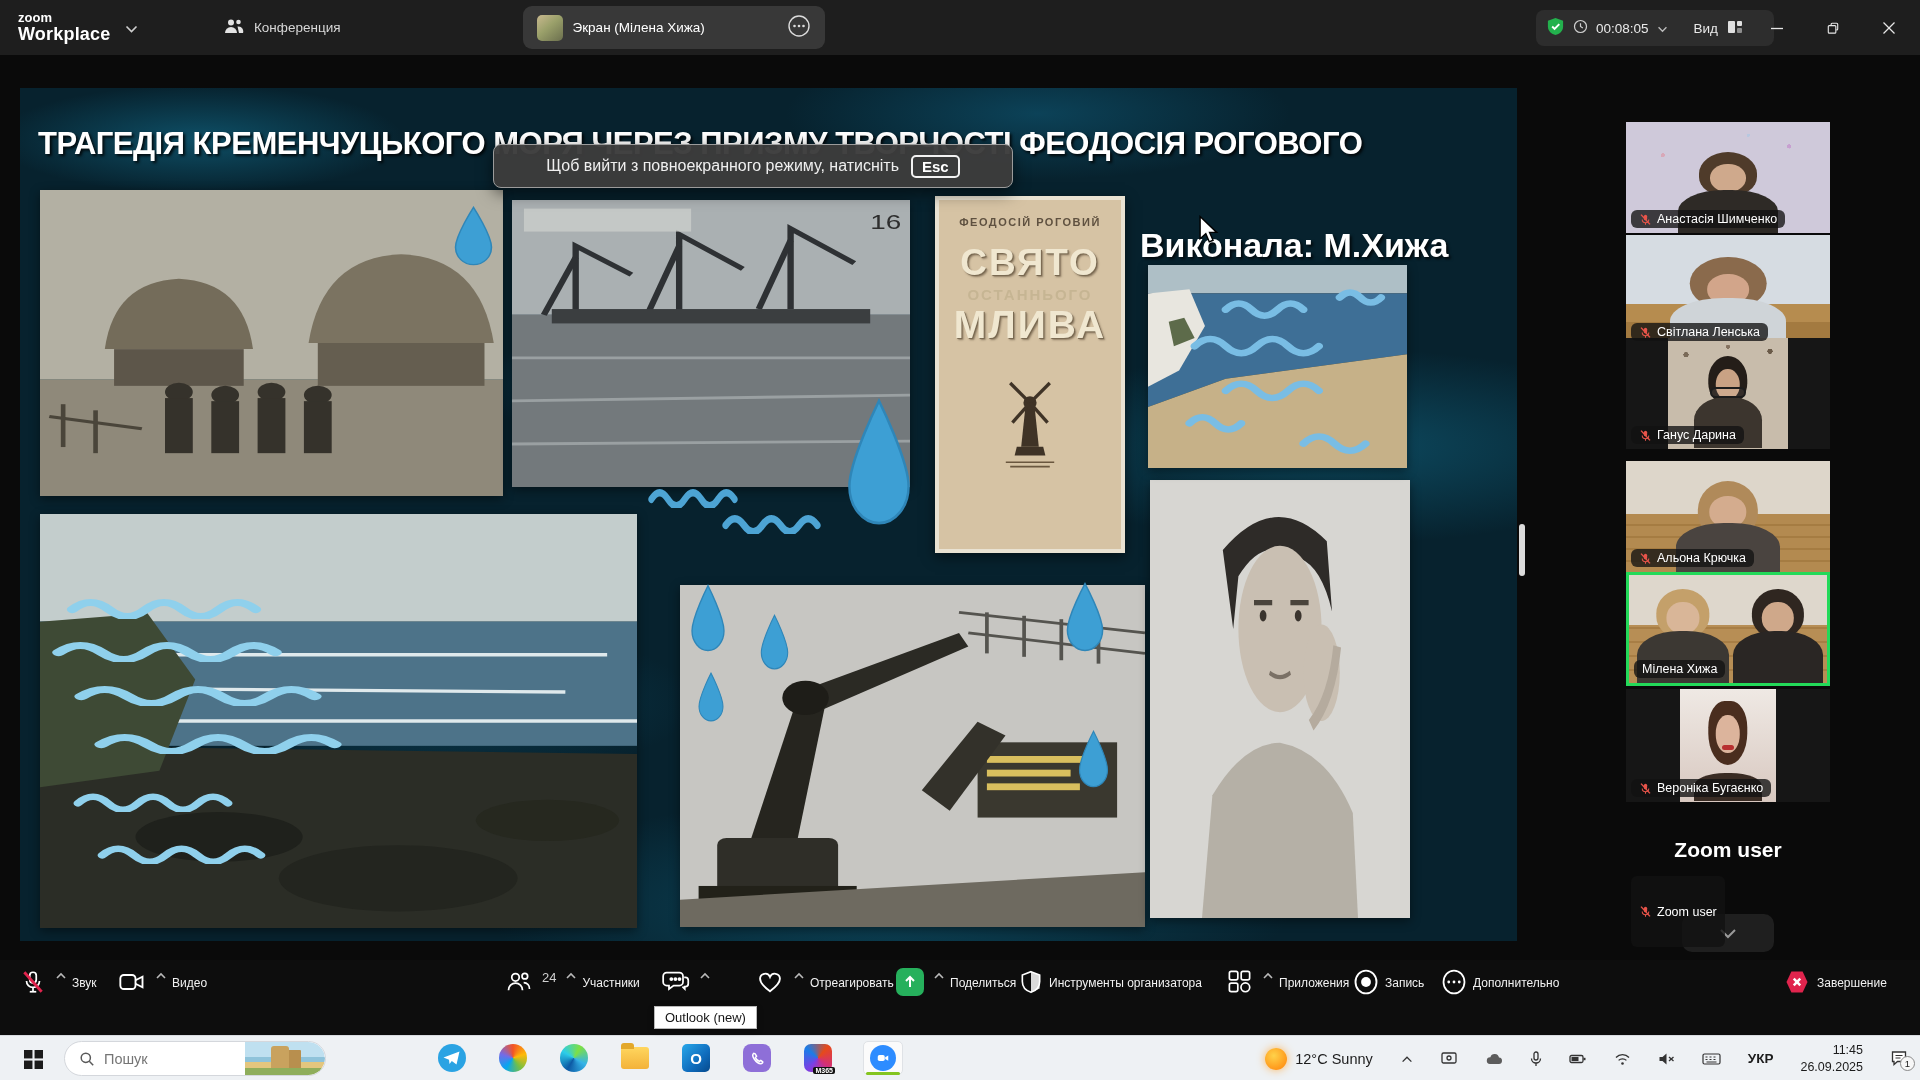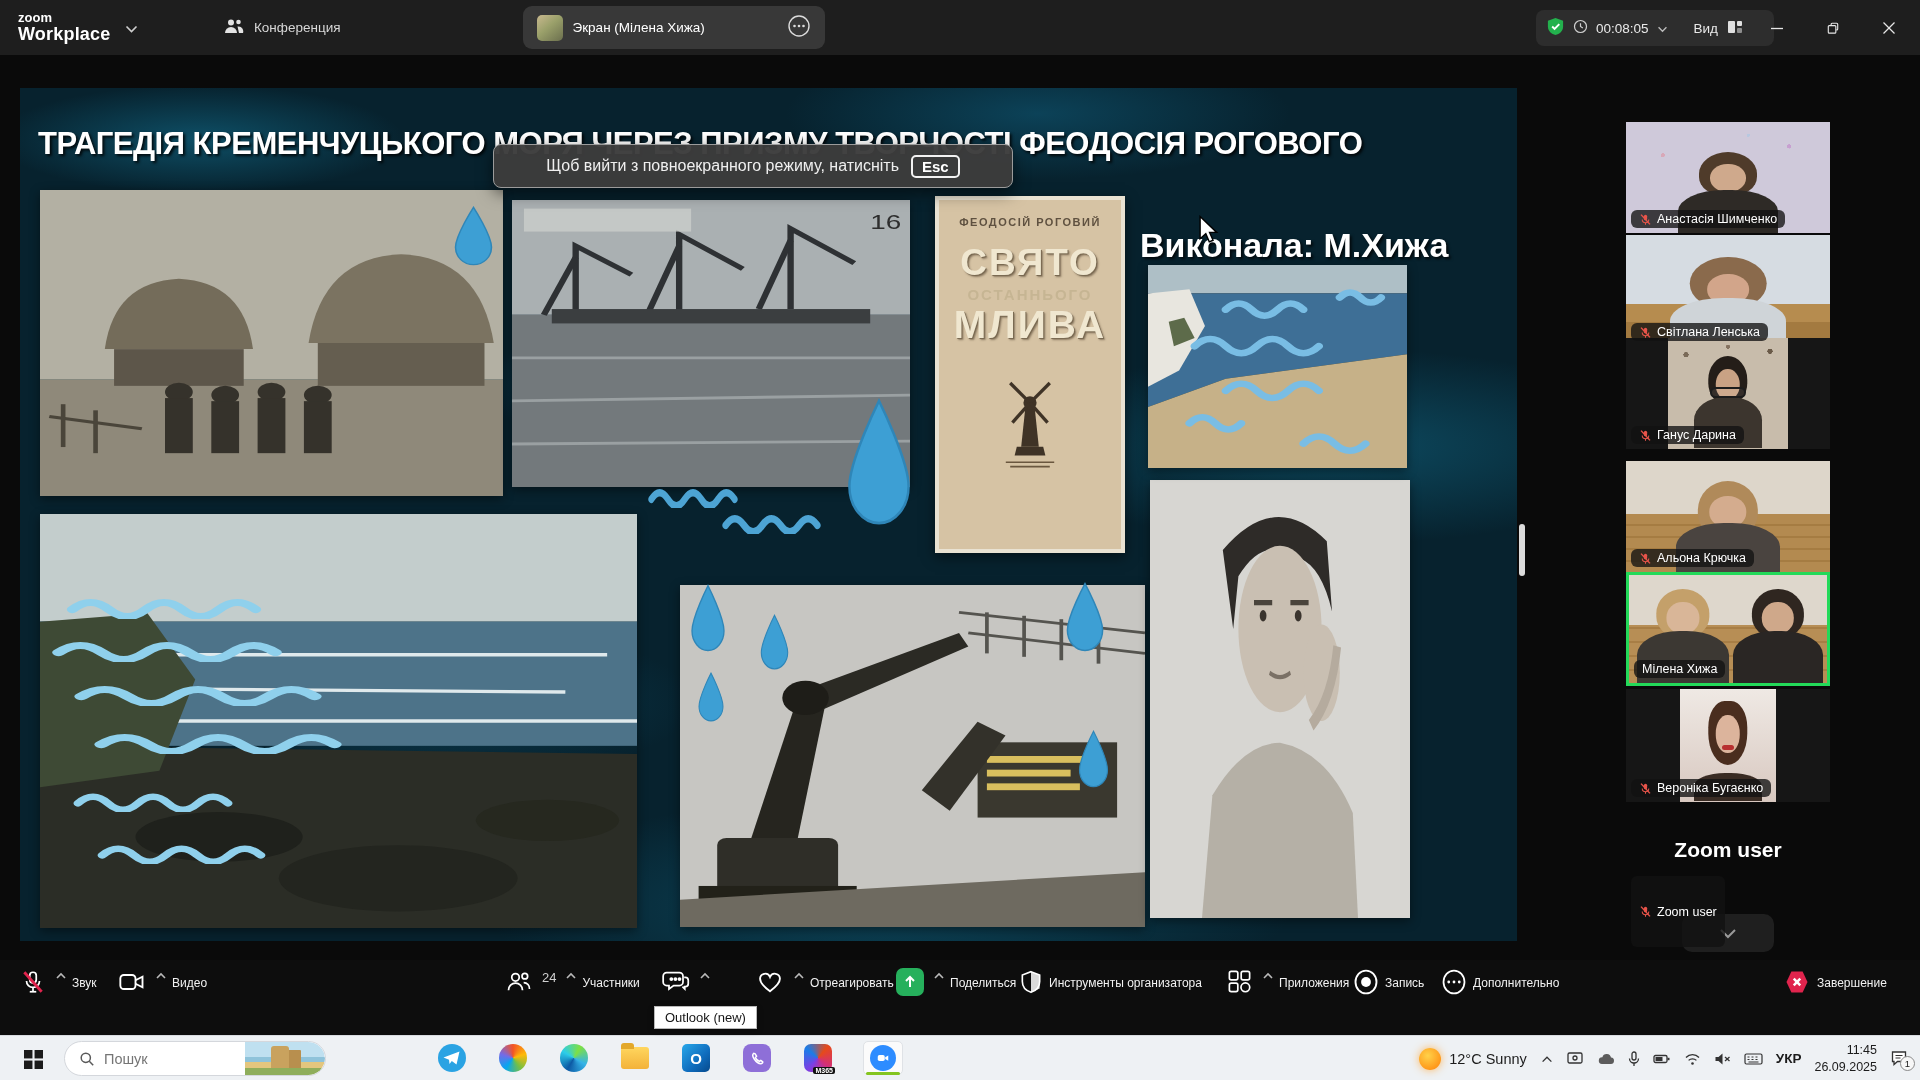--- a/index.html
+++ b/index.html
@@ -90,21 +90,21 @@
   .search-pill { position:absolute; left:64px; top:5px; width:262px; height:35px; background:#fff; border:1px solid #d4d7dc;
     border-radius:18px; display:flex; align-items:center; gap:9px; padding-left:14px; overflow:hidden; }
   .search-pill input { border:none; outline:none; font-size:14.5px; color:#333; width:110px; background:transparent; font-family:"Liberation Sans",sans-serif; }
   .search-art { position:absolute; right:0; top:0; width:80px; height:33px;
     background:linear-gradient(180deg,#bfe0f0 0 45%,#8fc3da 45% 60%,#e3c67e 60% 78%,#8fae5b 78% 100%); border-radius:0 17px 17px 0; }
   .search-art:before { content:""; position:absolute; left:26px; top:4px; width:18px; height:22px; background:#c9a25e; border-radius:3px 3px 0 0; box-shadow:14px 2px 0 -2px #b88f4e; }
   .apps-row { position:absolute; left:436px; top:6px; display:flex; gap:29px; }
   .app-ic { width:32px; height:32px; display:flex; align-items:center; justify-content:center; }
   .zoom-tile { position:relative; width:40px; height:34px; margin-top:-1px; background:#fbfbfb; border:1px solid #dfe2e6; border-radius:5px; display:flex; align-items:center; justify-content:center; }
   .zoom-bar { position:absolute; left:2px; bottom:-1px; width:34px; height:3px; border-radius:2px; }
-  .tray { position:absolute; right:8px; top:0; height:45px; display:flex; align-items:center; gap:13px; color:#1c1c1c; }
+  .tray { position:absolute; right:8px; top:0; height:45px; display:flex; align-items:center; gap:27px; color:#1c1c1c; }
   .tray svg { display:block; }
   .weather { display:flex; align-items:center; gap:8px; font-size:14.5px; color:#1c1c1c; }
   .sun { width:22px; height:22px; border-radius:50%; background:radial-gradient(circle at 40% 35%,#ffd24a,#ff9518 75%); box-shadow:0 0 8px rgba(255,170,60,.8); }
   .clockblk { text-align:right; font-size:12.5px; line-height:1.35; color:#1c1c1c; }
   .badge { position:absolute; right:-7px; bottom:-4px; width:15px; height:15px; border-radius:50%; background:#f7f7f7; border:1px solid #8a8a8a; font-size:9.5px; display:flex; align-items:center; justify-content:center; color:#222; }
 
   .cursor { z-index:40; }
 </style>
 </head>
 <body>

